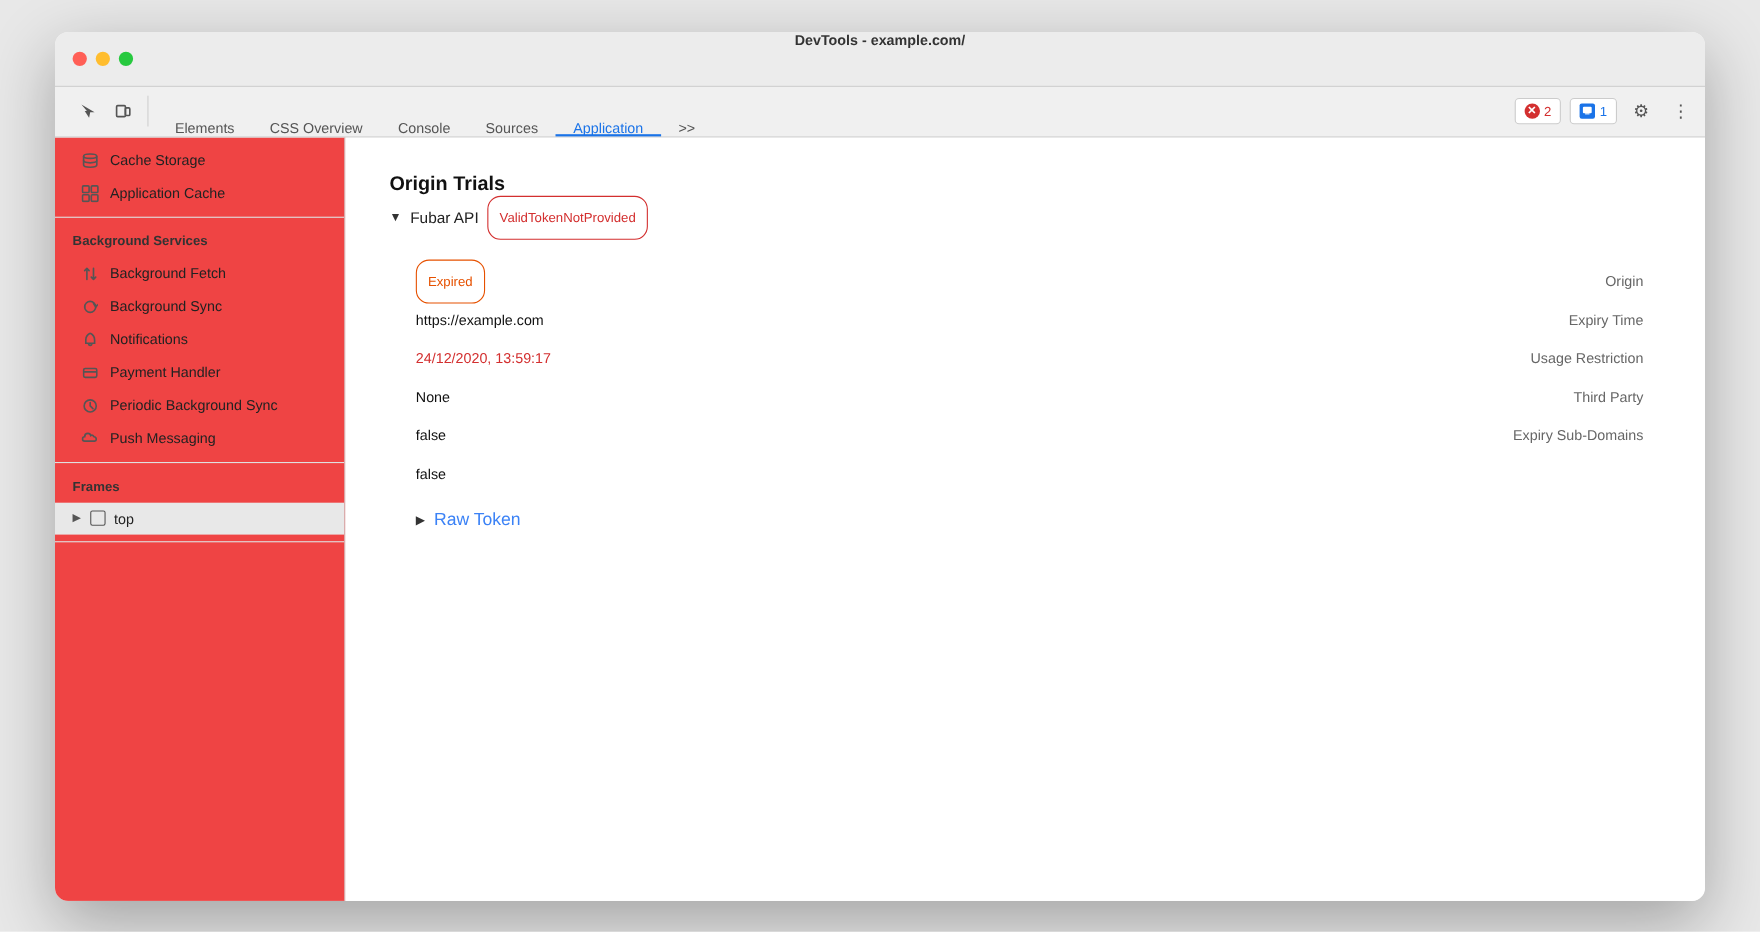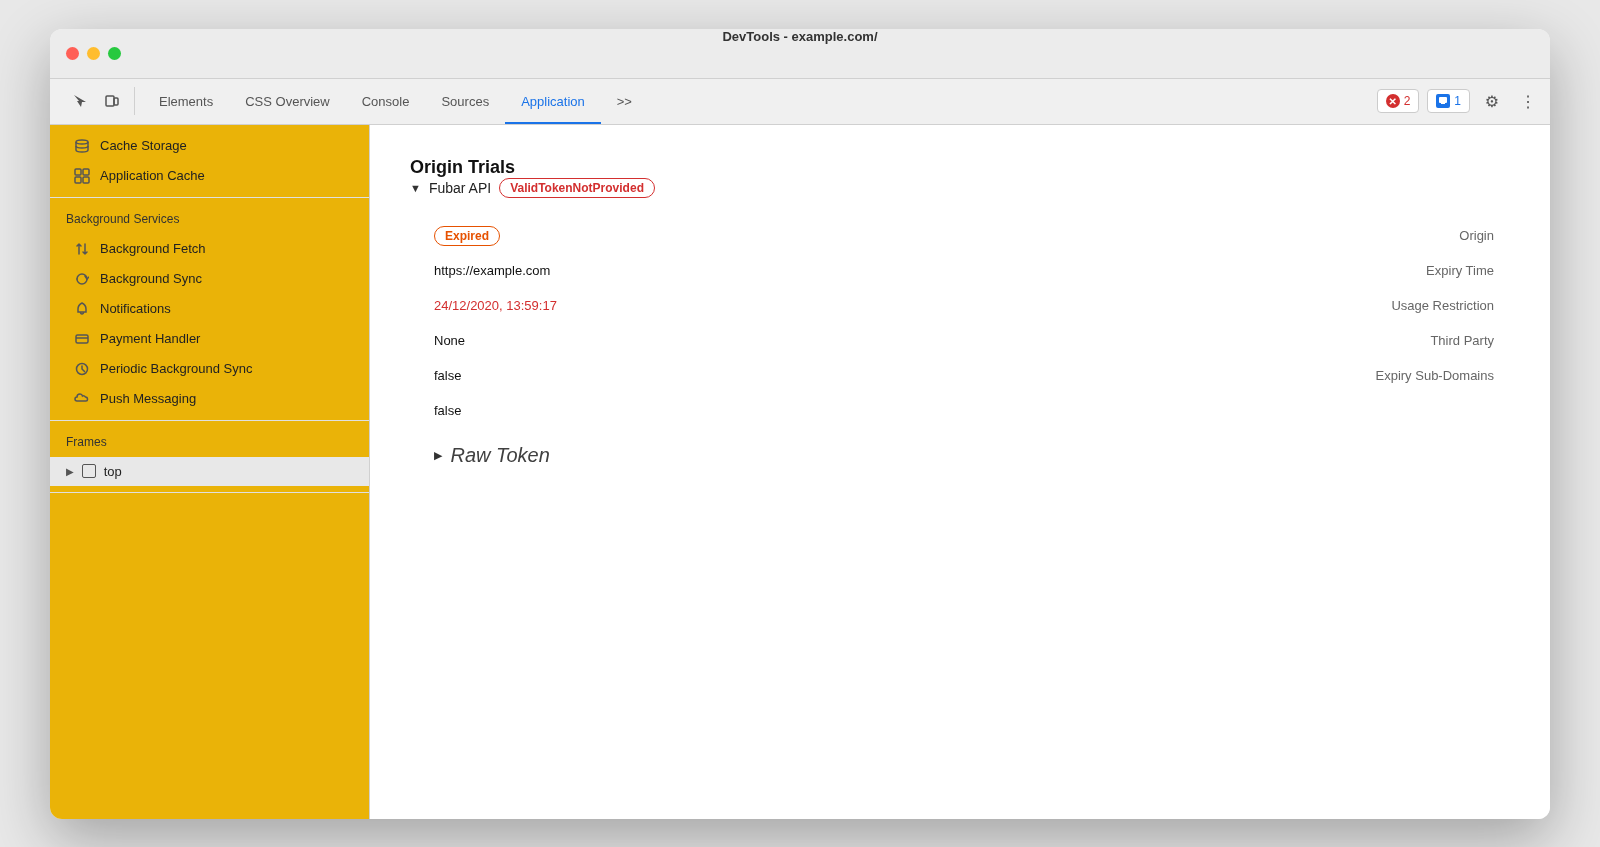--- a/index.html
+++ b/index.html
@@ -79,21 +79,21 @@
       justify-content: center;
       border-radius: 4px;
       cursor: pointer;
       color: #555;
       font-size: 14px;
     }
     .tab {
       padding: 0 16px;
       height: 46px;
       display: flex;
-      align-items: center;
+      align-items: flex-end;
       font-size: 13px;
       color: #555;
       cursor: pointer;
       position: relative;
       white-space: nowrap;
     }
     .tab.active {
       color: #1a73e8;
       font-weight: 500;
     }
@@ -150,34 +150,34 @@
       font-size: 16px;
     }
     
     .main {
       display: flex;
       flex: 1;
       overflow: hidden;
     }
     
     .sidebar {
-      width: 320px;
-      background: #eab308;
+      width: 264px;
+      background: #ef4444;
       border-right: 1px solid #d0d0d0;
       overflow-y: auto;
       flex-shrink: 0;
     }
     .sidebar-section {
       border-bottom: 1px solid #e0e0e0;
       padding: 6px 0;
     }
     .sidebar-section-header {
       padding: 8px 16px;
       font-size: 12px;
-      font-weight: 400;
+      font-weight: 700;
       color: #333;
     }
     .sidebar-item {
       display: flex;
       align-items: center;
       gap: 10px;
       padding: 7px 16px 7px 24px;
       font-size: 13px;
       color: #222;
       cursor: pointer;
@@ -234,24 +234,24 @@
     }
     .trial-arrow {
       font-size: 11px;
       color: #333;
     }
     .trial-name {
       font-size: 14px;
       color: #222;
     }
     .badge-pill {
-      padding: 2px 10px;
+      padding: 12px 10px;
       border-radius: 12px;
       font-size: 12px;
-      font-weight: 700;
+      font-weight: 400;
     }
     .badge-red-outline {
       border: 1.5px solid #d32f2f;
       color: #d32f2f;
       background: white;
     }
     .badge-orange-outline {
       border: 1.5px solid #e65100;
       color: #e65100;
       background: white;
@@ -275,21 +275,21 @@
     }
     .detail-value.red { color: #d32f2f; font-weight: 500; }
     .raw-token-row {
       display: flex;
       align-items: center;
       gap: 8px;
       margin-top: 16px;
       margin-left: 24px;
     }
     .raw-token-arrow { font-size: 11px; color: #333; }
-    .raw-token-label { font-size: 20px; color: #404040; font-style: italic; }
+    .raw-token-label { font-size: 16px; color: #3b82f6; }
   </style>
 </head>
 <body>
 
 <div class="window">
 
   <div class="titlebar">
     <div class="traffic-lights">
       <div class="tl tl-red"></div>
       <div class="tl tl-yellow"></div>

